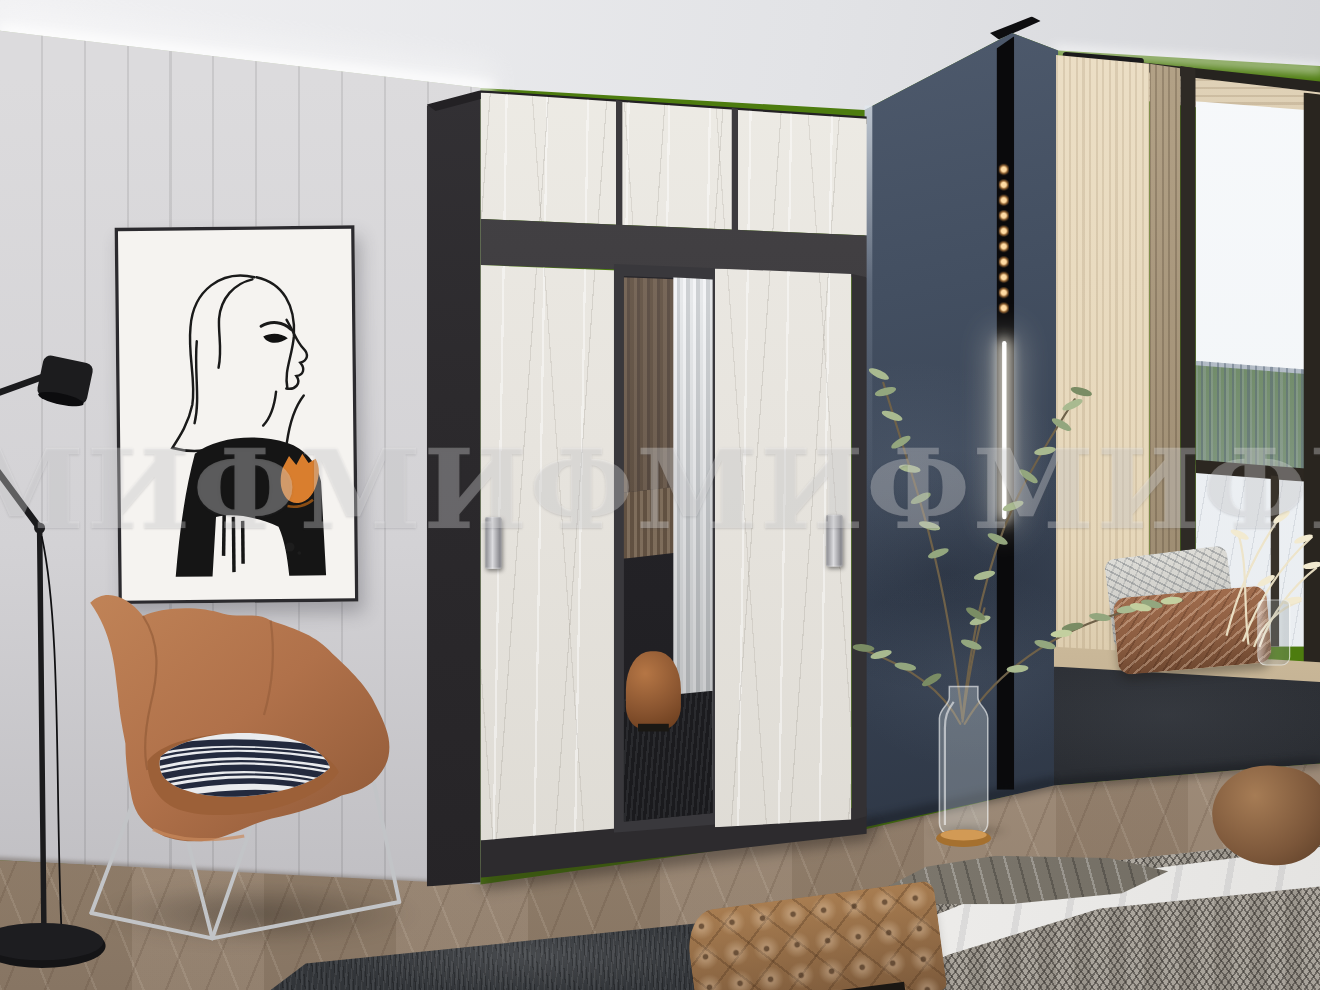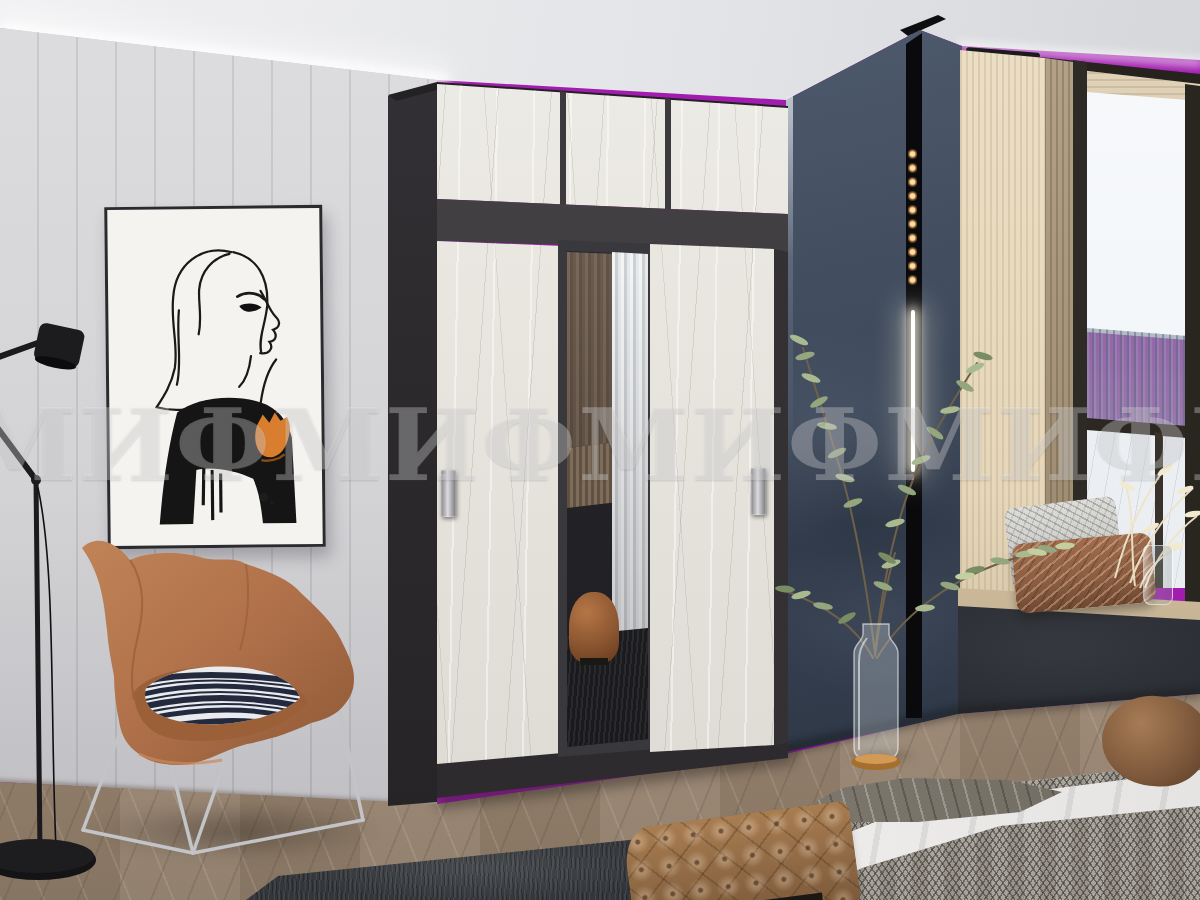--- a/index.html
+++ b/index.html
@@ -1,17 +1,17 @@
 <!DOCTYPE html>
 <html><head>
 <meta charset="utf-8">
 <style>
   html,body{margin:0;padding:0;background:#777;}
   #stage{position:relative;width:1200px;height:900px;overflow:hidden;
-         font-family:"DejaVu Sans","Liberation Sans",sans-serif;background:#a21caf;}
+         font-family:"DejaVu Sans","Liberation Sans",sans-serif;background:#4d7c0f;}
   .ly{position:absolute;inset:0;}
   .el{position:absolute;}
 
   
   #ceiling{background:linear-gradient(100deg,#f1f1f3 0%,#e2e3e6 55%,#d2d3d7 100%);
     clip-path:polygon(0 0,1200px 0,1200px 60px,962px 46px,920px 30px,786px 100px,437px 80px,0 28px);}
   .glow{background:rgba(255,255,255,.95);filter:blur(5px);transform-origin:0 0;}
   #glowL1{left:0;top:23px;width:452px;height:9px;transform:rotate(6.6deg);}
   #glowL2{left:0;top:10px;width:452px;height:30px;transform:rotate(6.6deg);opacity:.45;filter:blur(14px);}
   #glowR1{left:958px;top:42px;width:246px;height:7px;transform:rotate(4deg);opacity:.8;}

